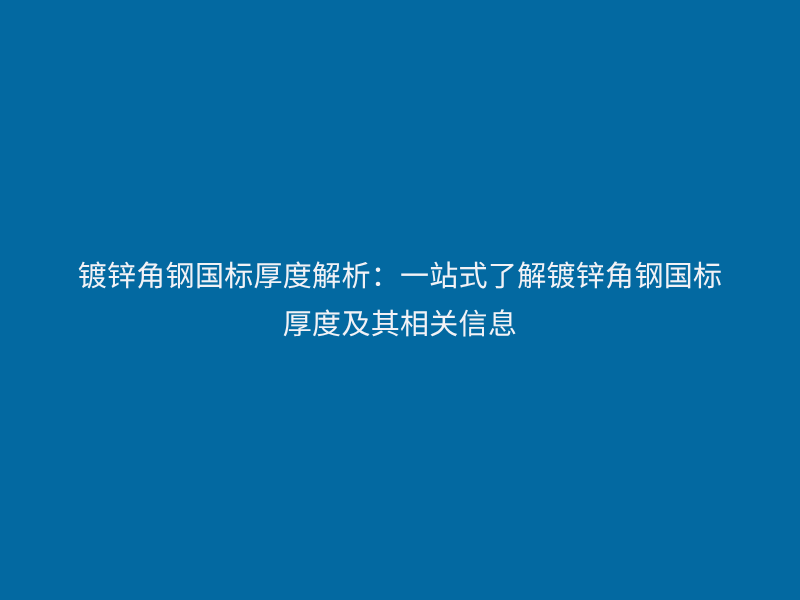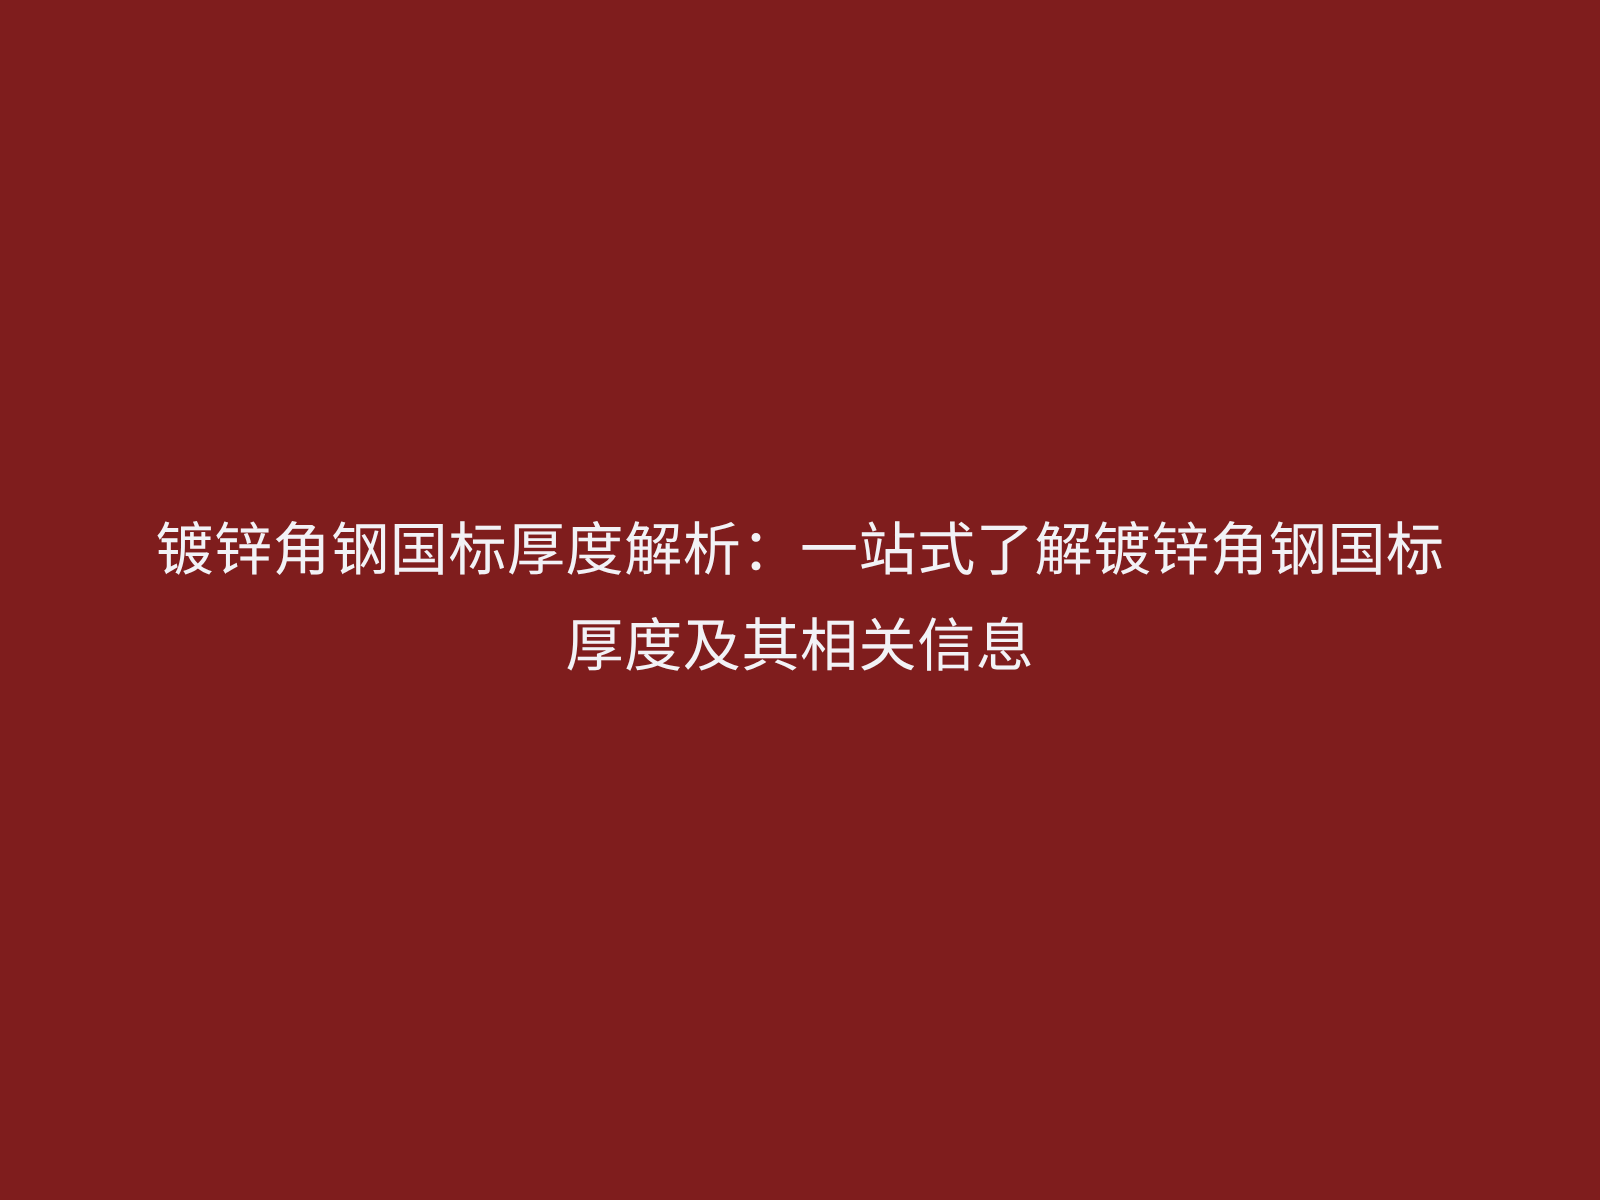--- a/index.html
+++ b/index.html
@@ -13,21 +13,21 @@
     height: 600px;
     overflow: hidden;
     font-family: "Liberation Sans", "DejaVu Sans", sans-serif;
   }
 
   #title-card {
     position: relative;
     width: 800px;
     height: 600px;
     box-sizing: border-box;
-    background: #7f1d1d;
+    background: #0369a1;
     display: flex;
     align-items: center;
     justify-content: center;
   }
 
   #headline {
     width: 700px;
     margin: 0;
     padding: 0;
     text-align: center;

